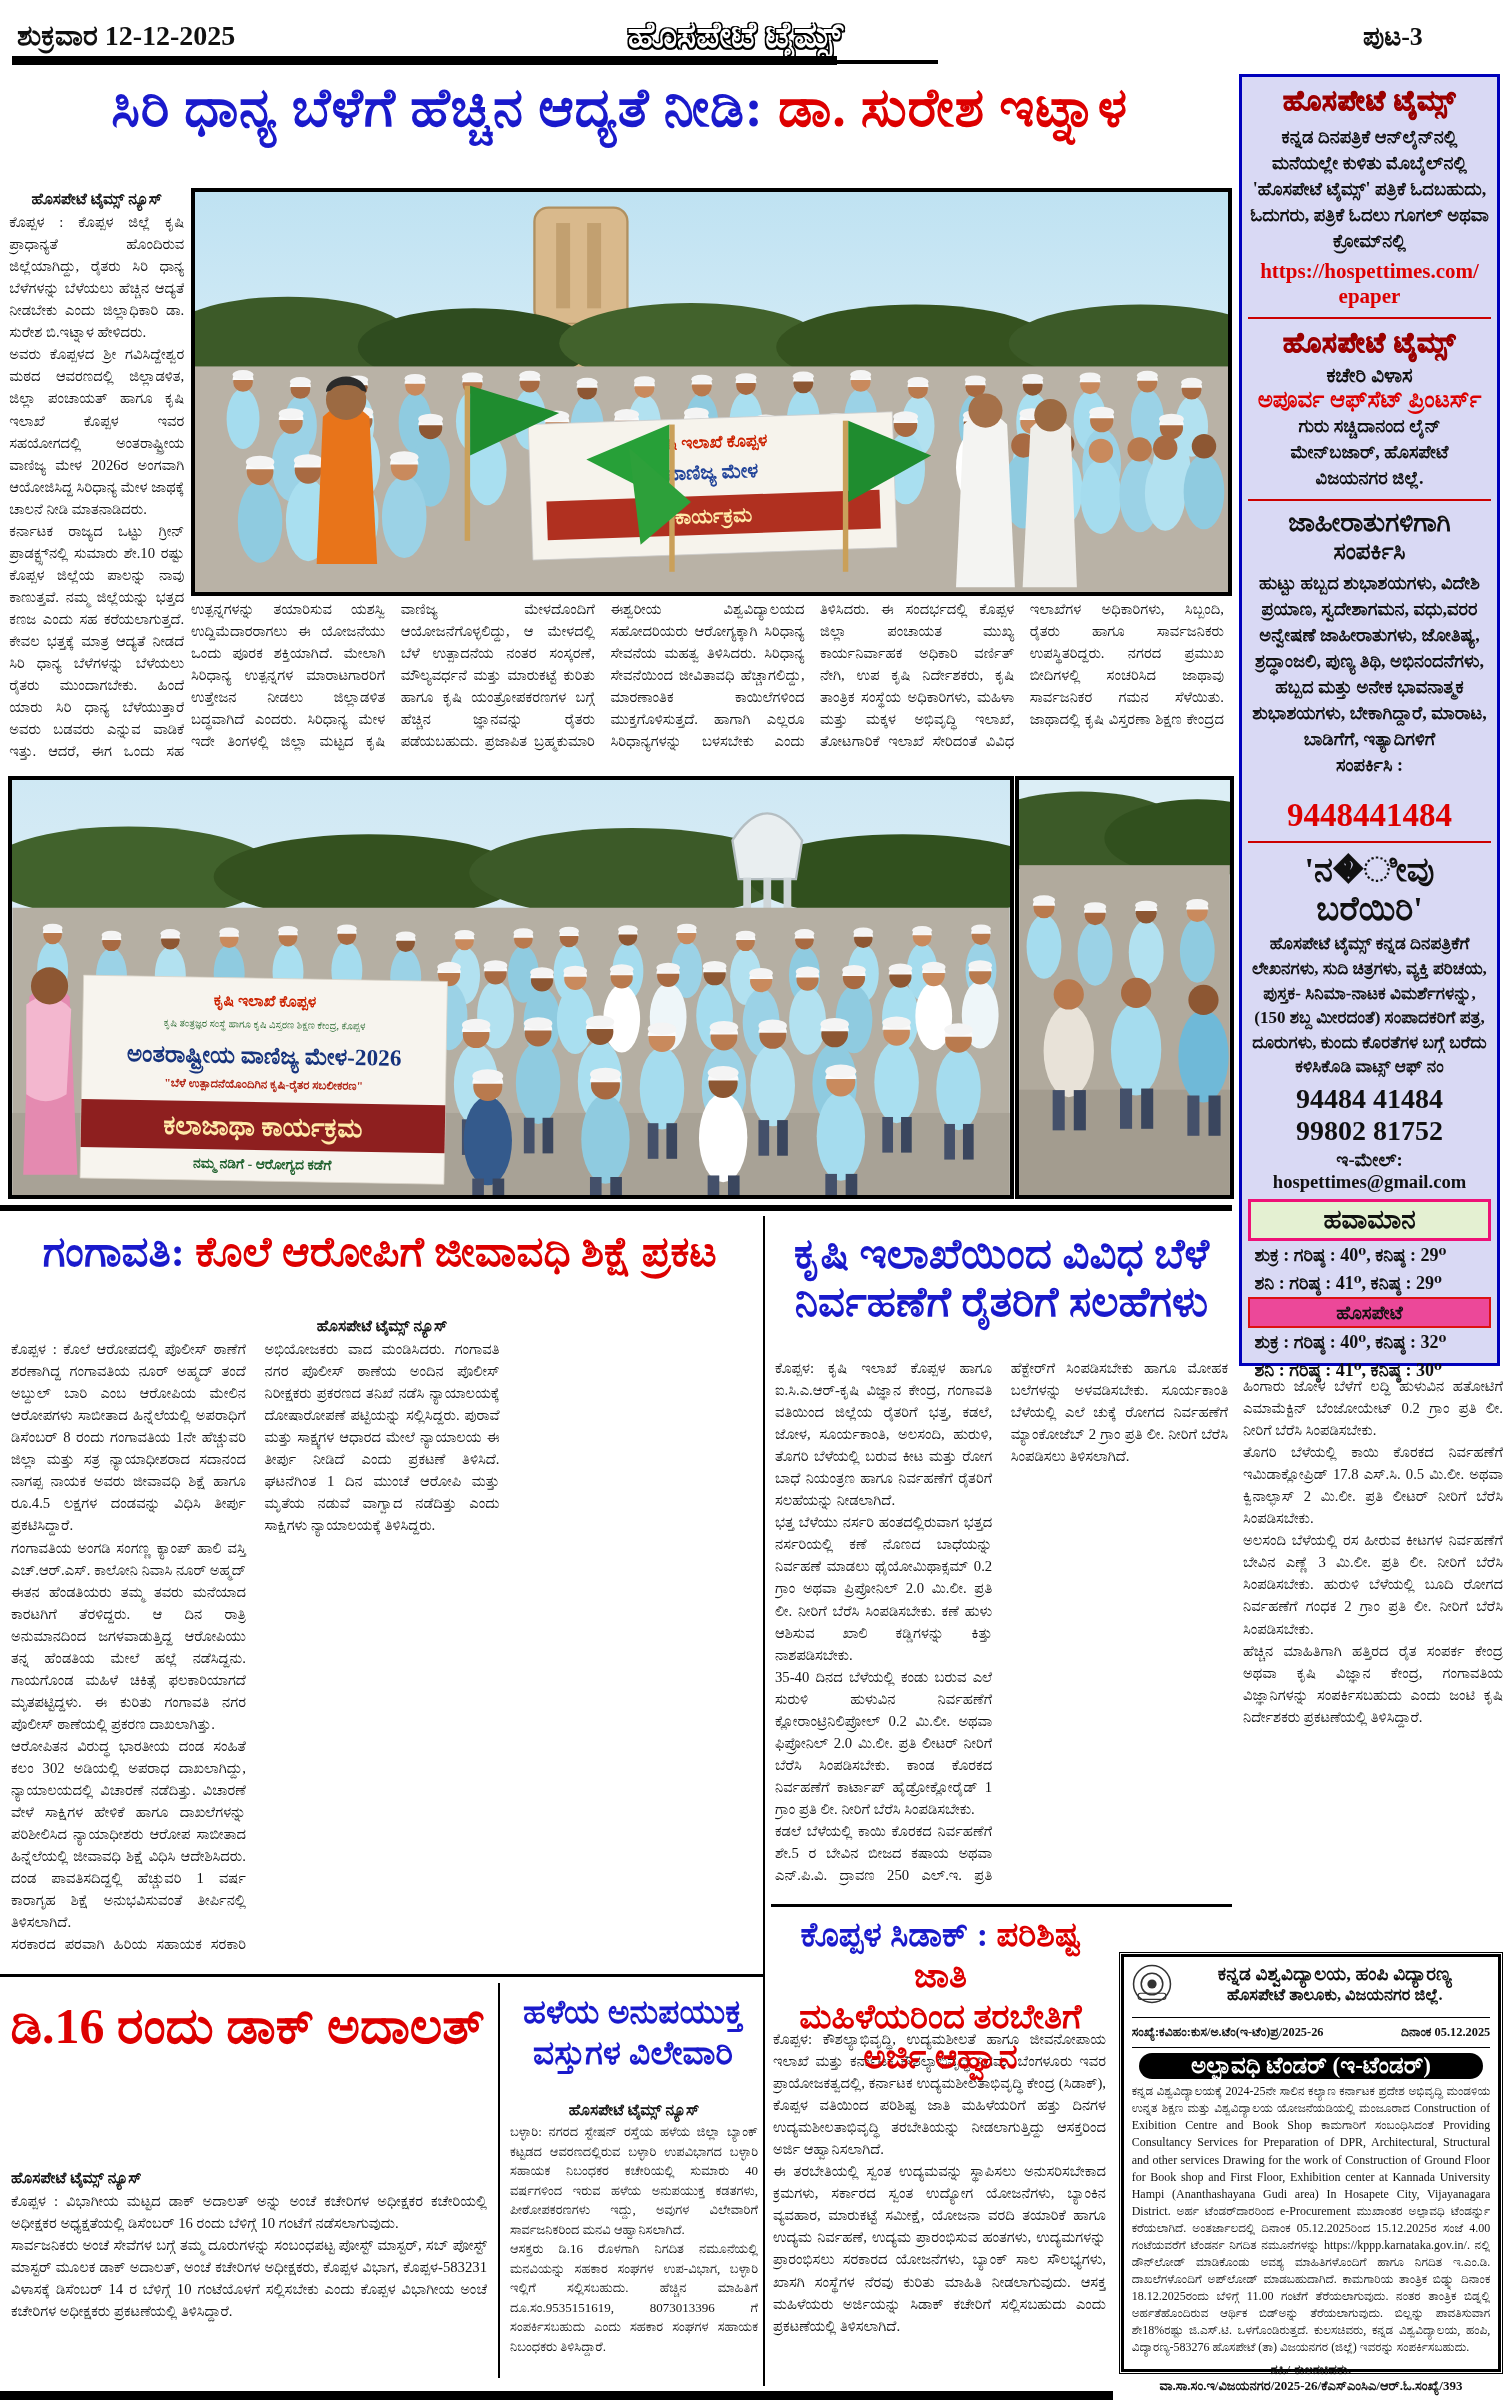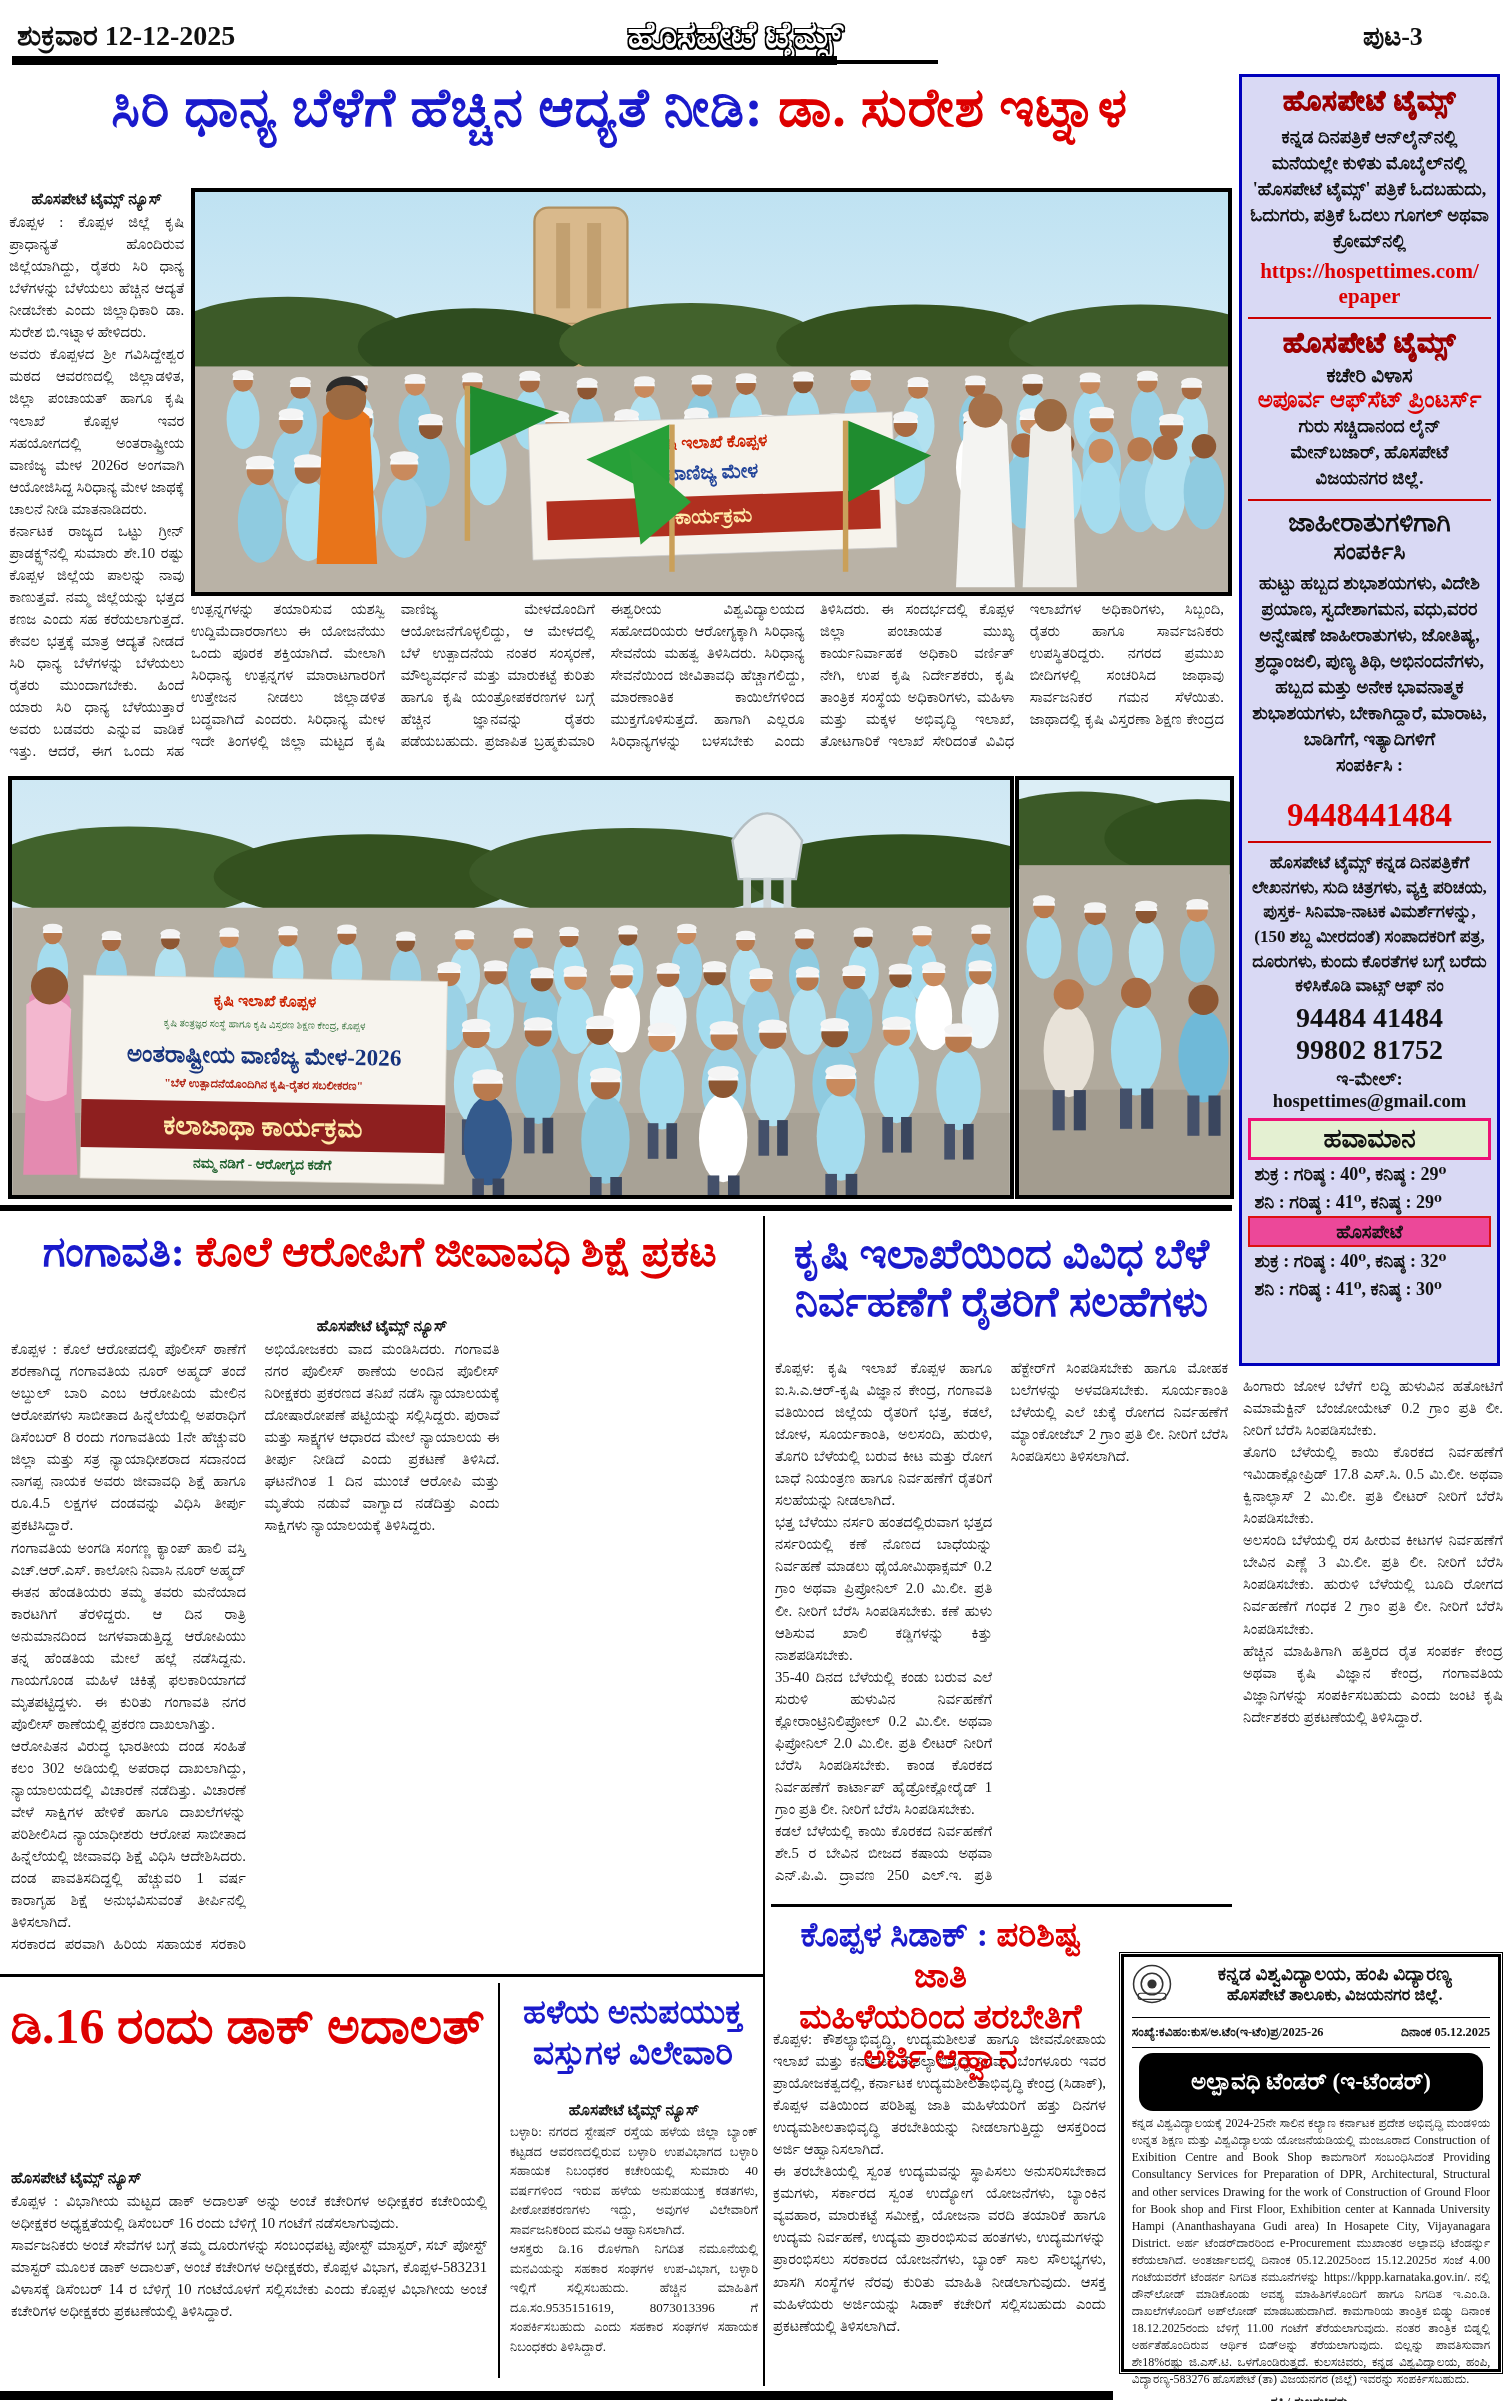--- a/index.html
+++ b/index.html
@@ -24,21 +24,21 @@
            -webkit-text-stroke:0.8px #990000;letter-spacing:0.8px;}
   .sb-text{font-size:18px;font-weight:bold;text-align:center;line-height:1.45;}
   .sb-div{height:2.3px;background:#cc0000;margin:7.7px 0;}
   .weather-hd{background:#e4f0d2;border:3.1px solid #ee1177;font-size:26px;font-weight:bold;
               text-align:center;padding:3.1px 0;}
   .weather-hd2{background:#ec4899;border:2.3px solid #dd1111;font-size:18.6px;font-weight:bold;
                text-align:center;padding:2.3px 0;}
   .weather-row{font-size:18px;font-weight:bold;padding:3.1px 6.2px;}
   .tender{border:3.1px solid #000;outline:1.5px solid #000;outline-offset:1.5px;background:#fff;}
   .tender-banner{background:#000;color:#fff;font-size:23px;font-weight:bold;text-align:center;
-                 border-radius:14px;padding:16px 0;margin:4.6px 7.7px;}
+                 border-radius:14px;padding:0 0;margin:4.6px 7.7px;}
   .cols5{column-count:5;column-gap:15.5px;}
   .cols3{column-count:3;column-gap:18.6px;}
   .cols2{column-count:2;column-gap:18.6px;}
   .vrule{background:#000;width:2.3px;}
 </style>
 </head>
 <body>
 
 <div class="page">
 
@@ -815,20 +815,21 @@
 ವಿಜಯನಗರ ಜಿಲ್ಲೆ.</div>
     <div class="sb-div"></div>
 
     <div class="ctr bold" style="font-size:26px;font-family:Liberation Mono, monospace;">ಜಾಹೀರಾತುಗಳಿಗಾಗಿ</div>
     <div class="ctr bold" style="font-size:23px;">ಸಂಪರ್ಕಿಸಿ</div>
     <div class="sb-text pre" style="margin-top:4.6px;">ಹುಟ್ಟು ಹಬ್ಬದ ಶುಭಾಶಯಗಳು, ವಿದೇಶಿ ಪ್ರಯಾಣ, ಸ್ವದೇಶಾಗಮನ, ವಧು,ವರರ ಅನ್ವೇಷಣೆ ಜಾಹೀರಾತುಗಳು, ಜೋತಿಷ್ಯ, ಶ್ರದ್ಧಾಂಜಲಿ, ಪುಣ್ಯ ತಿಥಿ, ಅಭಿನಂದನೆಗಳು, ಹಬ್ಬದ ಮತ್ತು ಅನೇಕ ಭಾವನಾತ್ಮಕ ಶುಭಾಶಯಗಳು, ಬೇಕಾಗಿದ್ದಾರೆ, ಮಾರಾಟ, ಬಾಡಿಗೆಗೆ, ಇತ್ಯಾದಿಗಳಿಗೆ
 ಸಂಪರ್ಕಿಸಿ :</div>
     <div class="ctr bold red" style="font-size:33px;margin-top:18px;">9448441484</div>
     <div class="sb-div"></div>
 
+    <div class="ctr bold" style="font-size:34px;">'ನ�ೀವು ಬರೆಯಿರಿ'</div>
     <div class="sb-text" style="margin-top:3.1px;font-size:17px;">ಹೊಸಪೇಟೆ ಟೈಮ್ಸ್ ಕನ್ನಡ ದಿನಪತ್ರಿಕೆಗೆ ಲೇಖನಗಳು, ಸುದಿ ಚಿತ್ರಗಳು, ವ್ಯಕ್ತಿ ಪರಿಚಯ, ಪುಸ್ತಕ- ಸಿನಿಮಾ-ನಾಟಕ ವಿಮರ್ಶೆಗಳನ್ನು,(150 ಶಬ್ದ ಮೀರದಂತೆ) ಸಂಪಾದಕರಿಗೆ ಪತ್ರ, ದೂರುಗಳು, ಕುಂದು ಕೊರತೆಗಳ ಬಗ್ಗೆ ಬರೆದು ಕಳಿಸಿಕೊಡಿ ವಾಟ್ಸ್ ಆಫ್ ನಂ</div>
     <div class="ctr bold" style="font-size:28px;margin-top:3.1px;">94484 41484</div>
     <div class="ctr bold" style="font-size:28px;">99802 81752</div>
     <div class="ctr bold" style="font-size:18.6px;margin-top:1.5px;">ಇ-ಮೇಲ್: hospettimes@gmail.com</div>
 
     <div class="weather-hd" style="margin-top:6.2px;">ಹವಾಮಾನ</div>
     <div class="weather-row">ಶುಕ್ರ : ಗರಿಷ್ಠ : 40⁰,  ಕನಿಷ್ಠ : 29⁰</div>
     <div class="weather-row">ಶನಿ   : ಗರಿಷ್ಠ : 41⁰,  ಕನಿಷ್ಠ : 29⁰</div>
     <div class="weather-hd2">ಹೊಸಪೇಟೆ</div>
     <div class="weather-row">ಶುಕ್ರ : ಗರಿಷ್ಠ : 40⁰,  ಕನಿಷ್ಠ : 32⁰</div>

